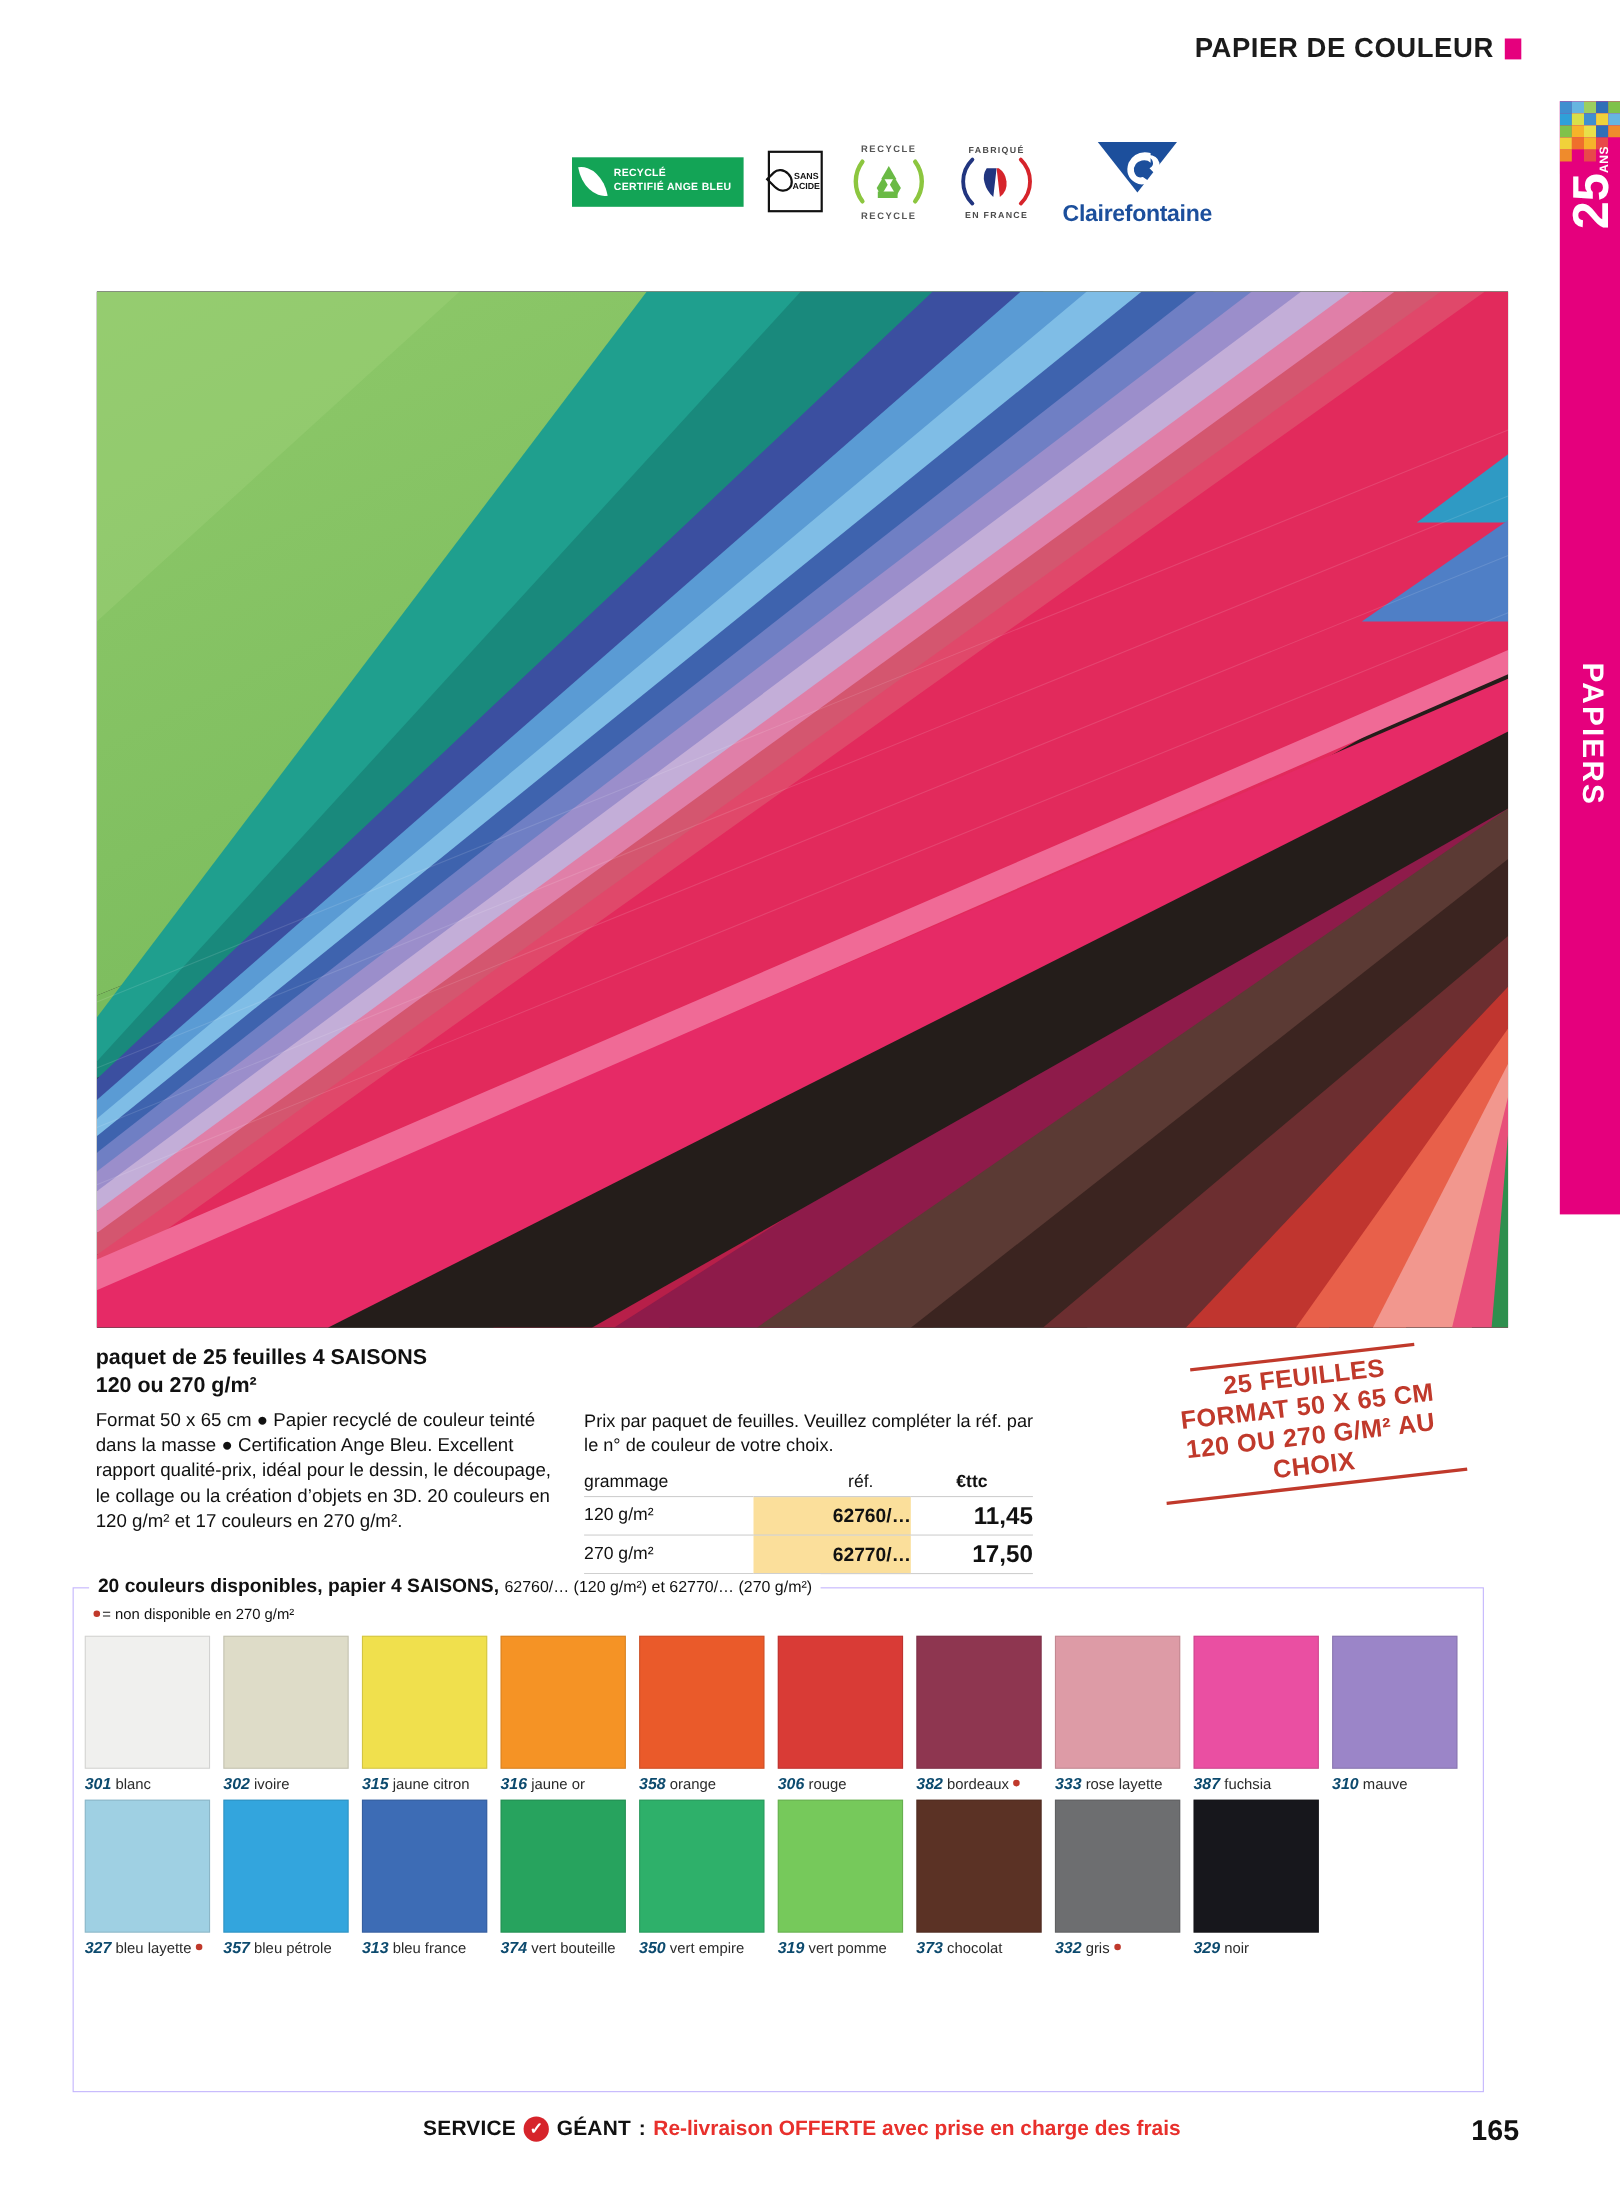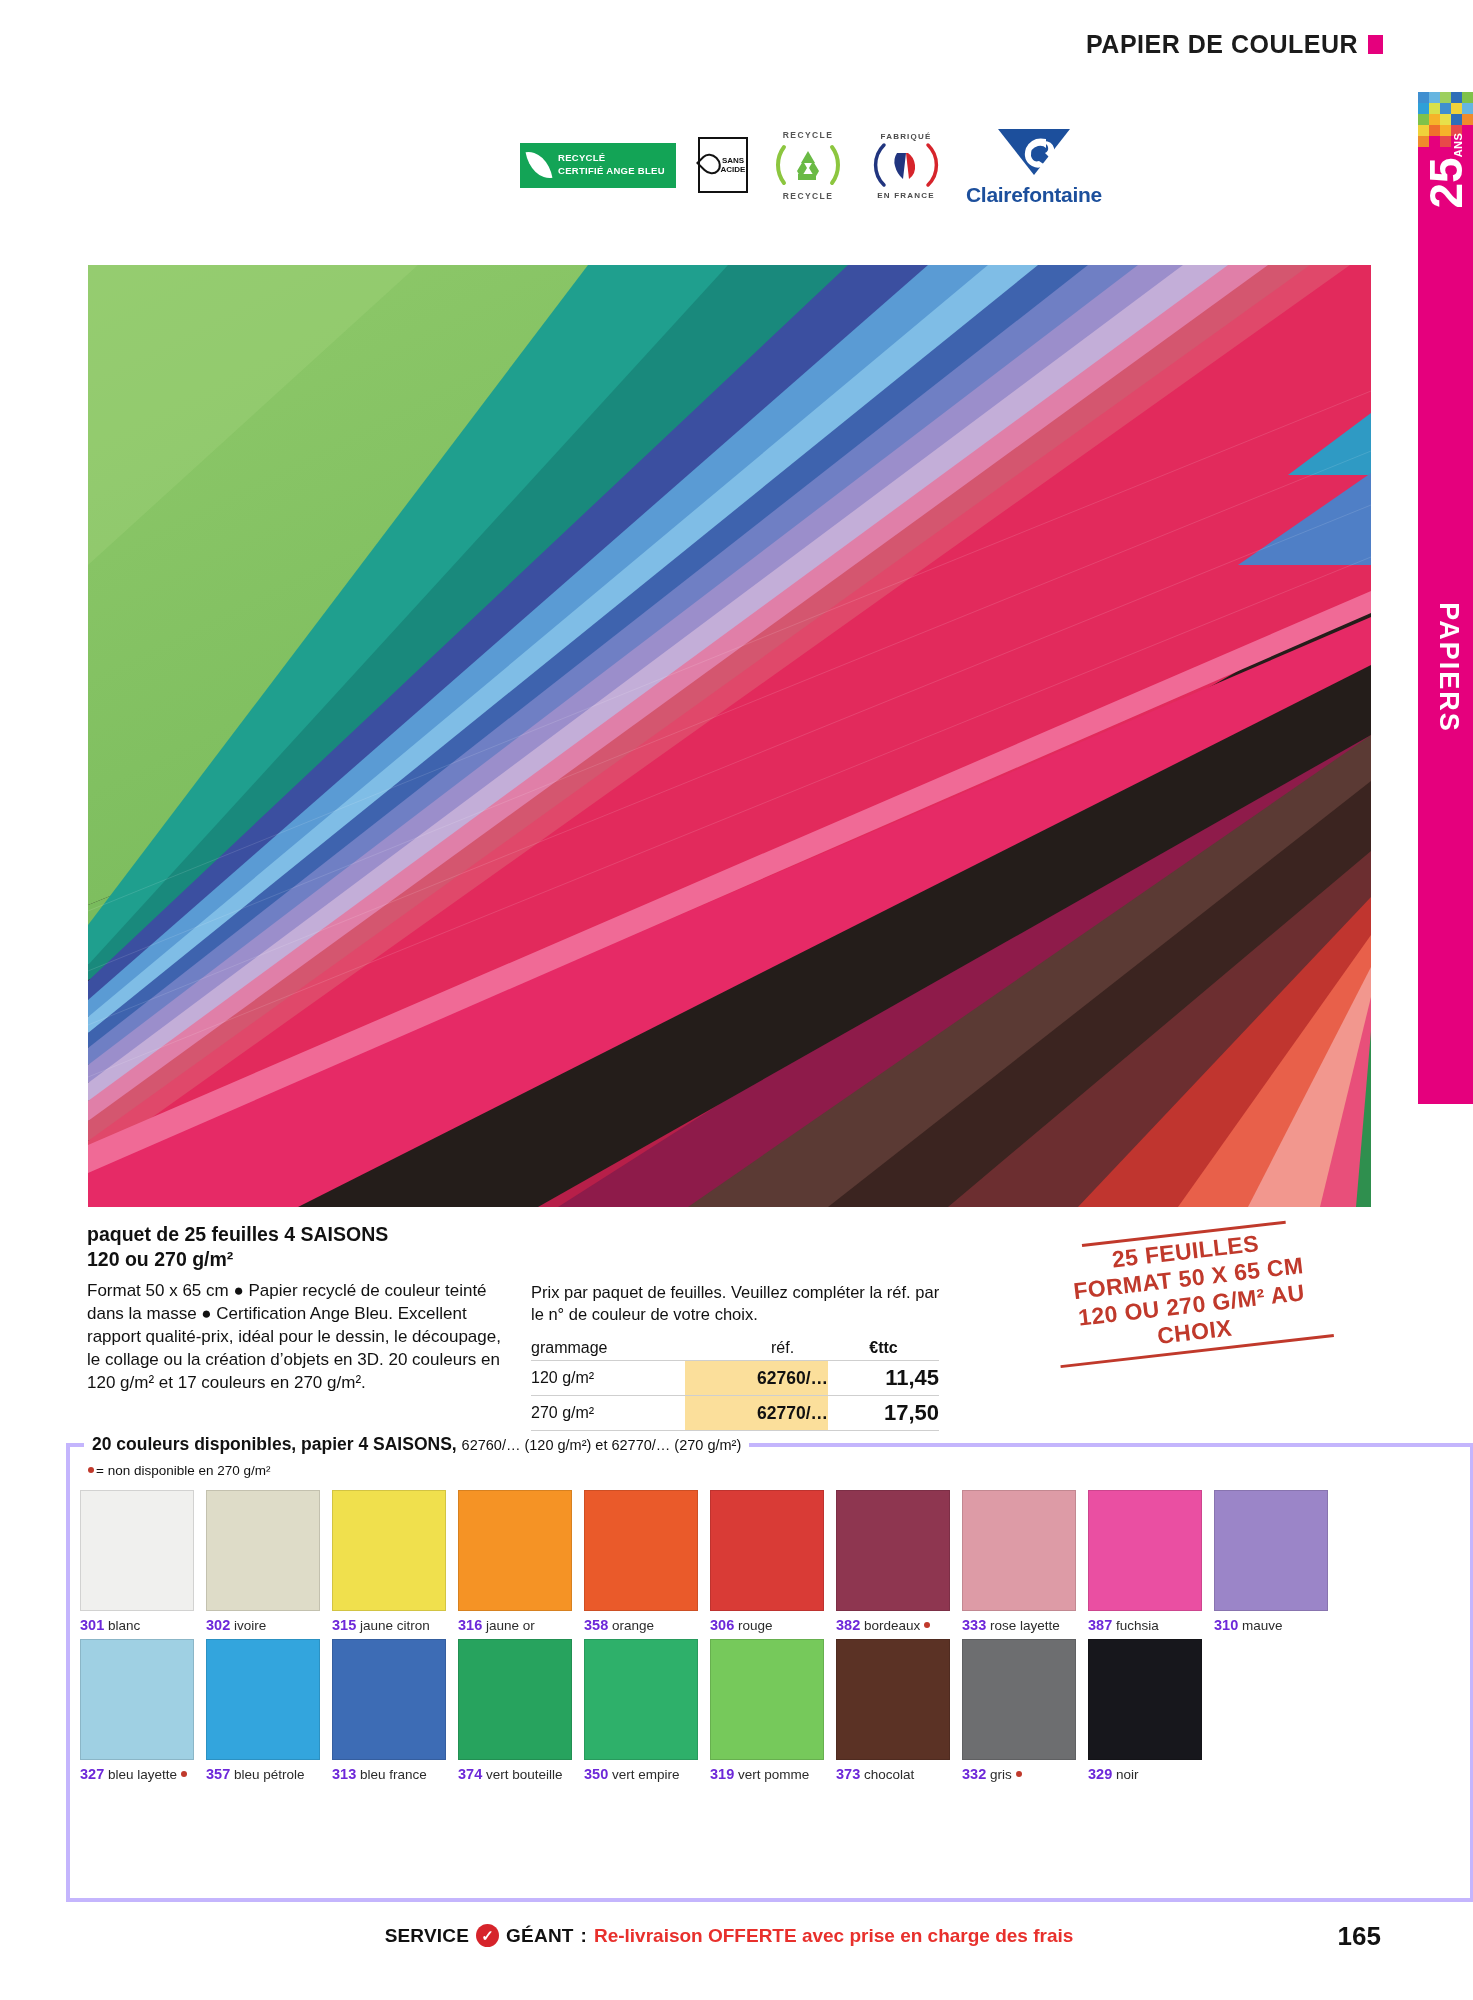--- a/index.html
+++ b/index.html
@@ -296,23 +296,23 @@
     font-weight: bold;
     letter-spacing: 0.4px;
     line-height: 1.18;
   }
 
   
   .swatch-panel {
     position: absolute;
     top: 1443px;
     left: 66px;
-    width: 1408px;
+    width: 1283px;
     height: 459px;
-    border: 4px solid #c4b5fd;
+    border: 1px solid #c4b5fd;
     box-sizing: border-box;
   }
   .panel-title {
     position: absolute;
     top: -13px;
     left: 14px;
     background: #fff;
     padding: 0 8px;
     font-size: 17.5px;
     color: #111;
@@ -360,22 +360,23 @@
   }
   .swatch-label {
     margin-top: 6px;
     font-size: 13.5px;
     color: #2b2b2b;
     white-space: nowrap;
     line-height: 1.2;
   }
   .swatch-label b {
     font-weight: bold;
-    color: #6d28d9;
+    color: #0c4a6e;
     font-size: 14.5px;
+    font-style: italic;
   }
 
   
   .footer {
     position: absolute;
     top: 1924px;
     left: 87px;
     width: 1284px;
     display: flex;
     align-items: center;

